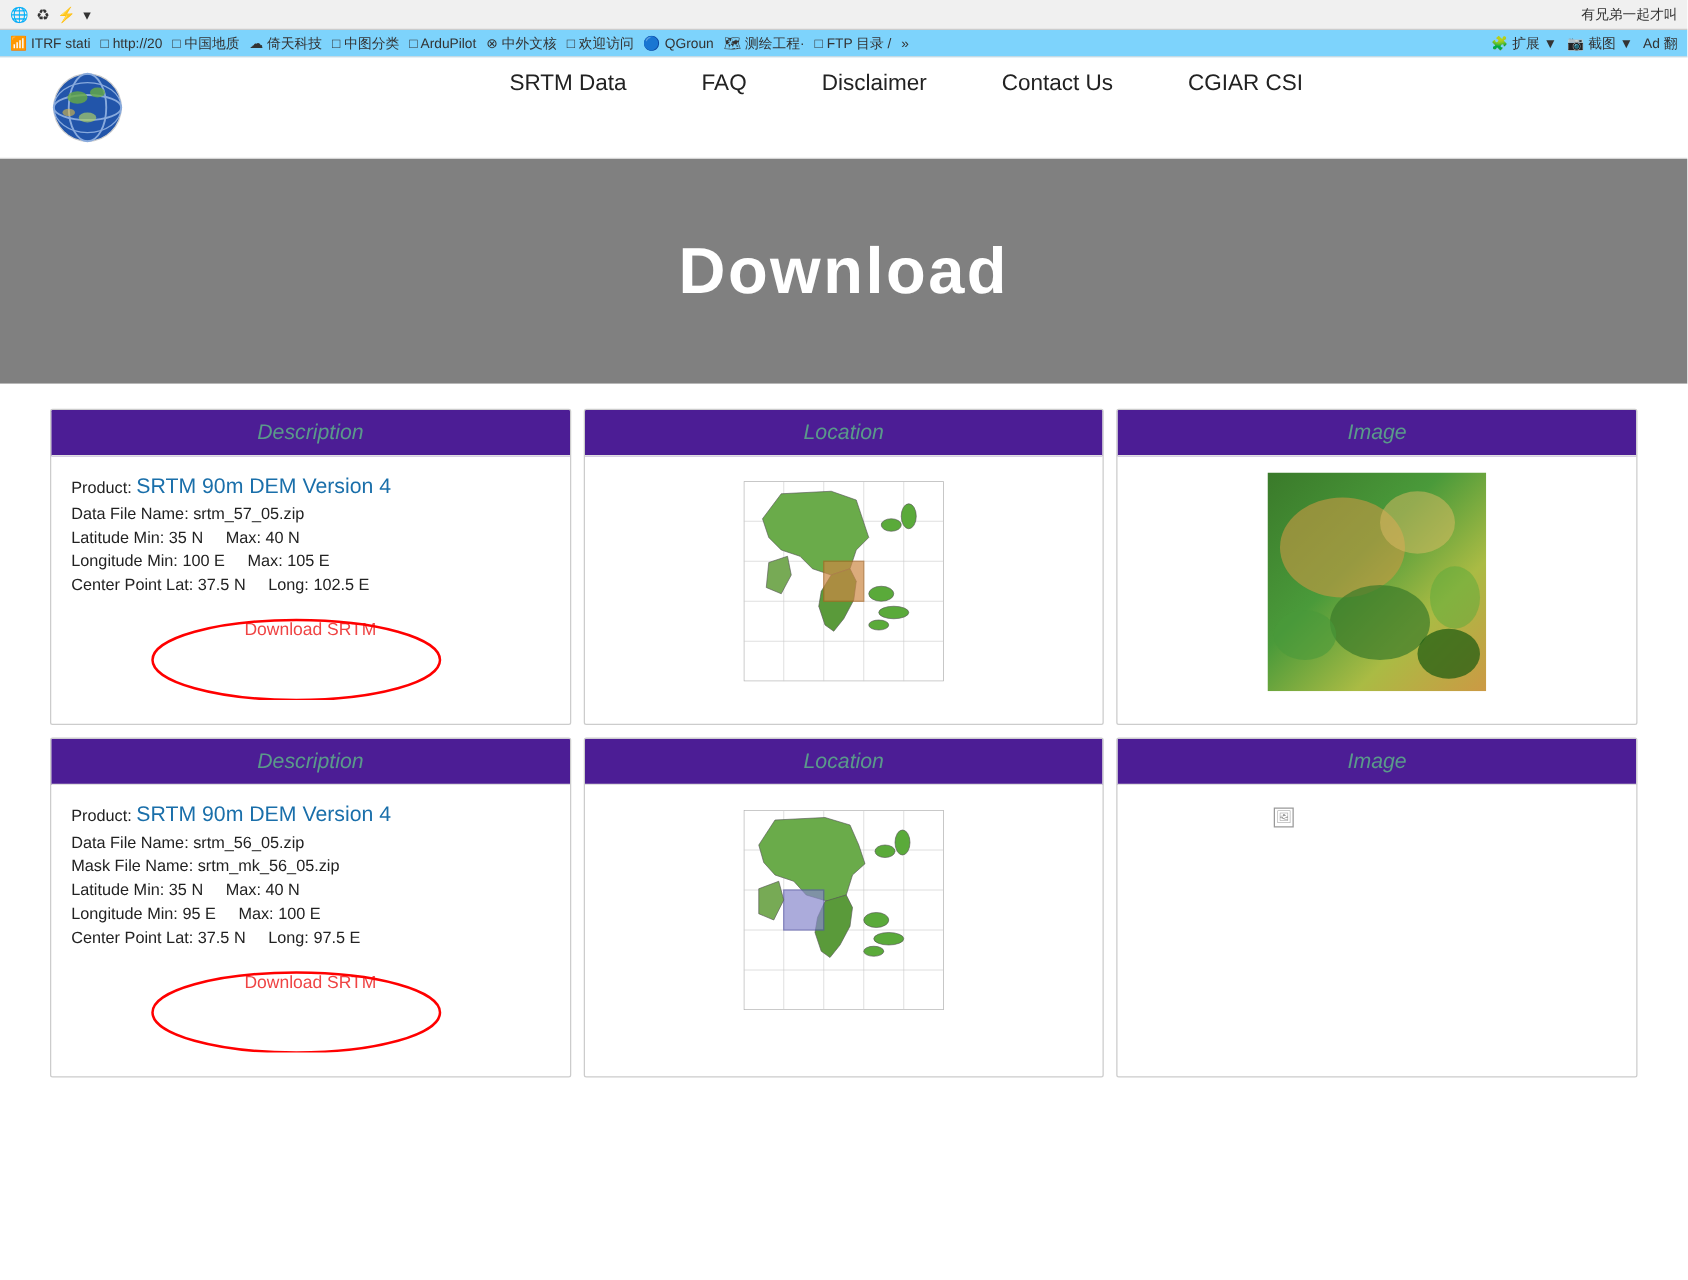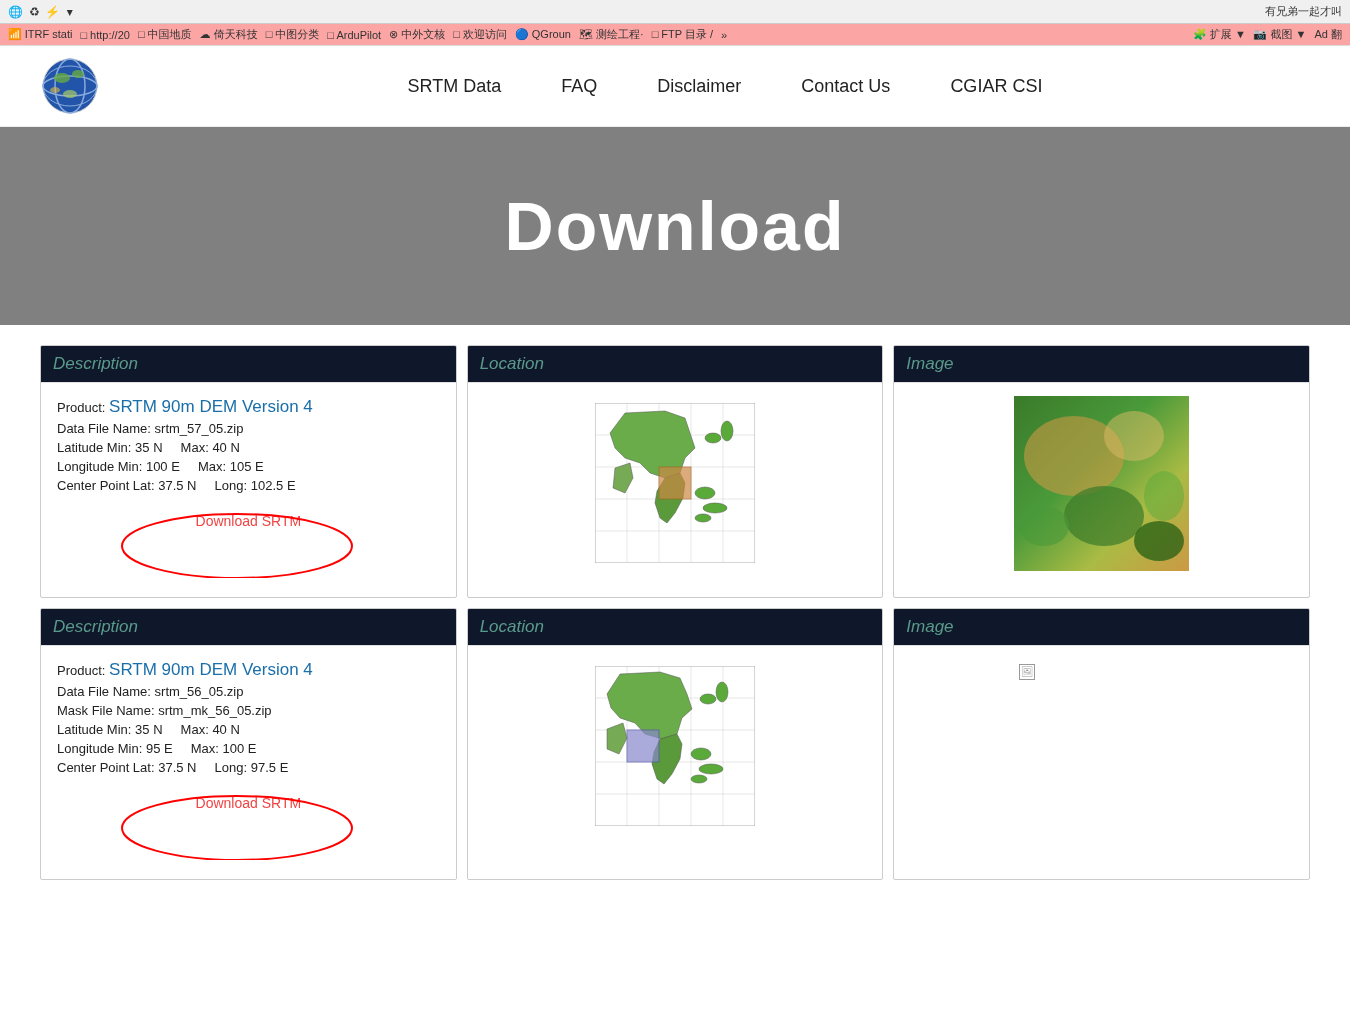--- a/index.html
+++ b/index.html
@@ -18,39 +18,39 @@
     }
     .browser-url {
       background: #fff;
       border: 1px solid #aaa;
       border-radius: 3px;
       padding: 2px 8px;
       flex: 1;
       font-size: 12px;
     }
     .bookmarks-bar {
-      background: #fca5a5;
+      background: #7dd3fc;
       border-bottom: 1px solid #ddd;
       padding: 3px 8px;
       display: flex;
       gap: 8px;
       align-items: center;
       font-size: 11px;
       flex-wrap: wrap;
     }
     .bookmark-item {
       color: #333;
       cursor: pointer;
       white-space: nowrap;
     }
 
     
     .site-nav {
       display: flex;
-      align-items: center;
+      align-items: flex-start;
       padding: 10px 40px;
       background: #fff;
       border-bottom: 1px solid #eee;
     }
     .nav-logo {
       width: 60px;
       height: 60px;
       margin-right: 40px;
     }
     .nav-links {
@@ -68,21 +68,21 @@
     }
 
     
     .hero {
       background: #808080;
       text-align: center;
       padding: 60px 20px;
     }
     .hero h1 {
       color: #fff;
-      font-size: 68px;
+      font-size: 52px;
       font-weight: bold;
       letter-spacing: 2px;
     }
 
     
     .main-content {
       padding: 20px 40px;
       background: #fff;
     }
 
@@ -93,25 +93,25 @@
       gap: 10px;
       margin-bottom: 10px;
     }
     .card {
       border: 1px solid #ccc;
       border-radius: 2px;
       overflow: hidden;
     }
     .card-header {
       padding: 8px 12px;
-      text-align: left;
+      text-align: center;
       color: #5a9;
       font-size: 17px;
       border-bottom: 1px solid #e0e0e0;
-      background: #0f172a;
+      background: #4c1d95;
       font-style: italic;
     }
     .card-header.teal { color: #5a9a8a; }
     .card-body {
       padding: 14px 16px;
     }
     .card-body p {
       margin-bottom: 4px;
       font-size: 13px;
       color: #222;

